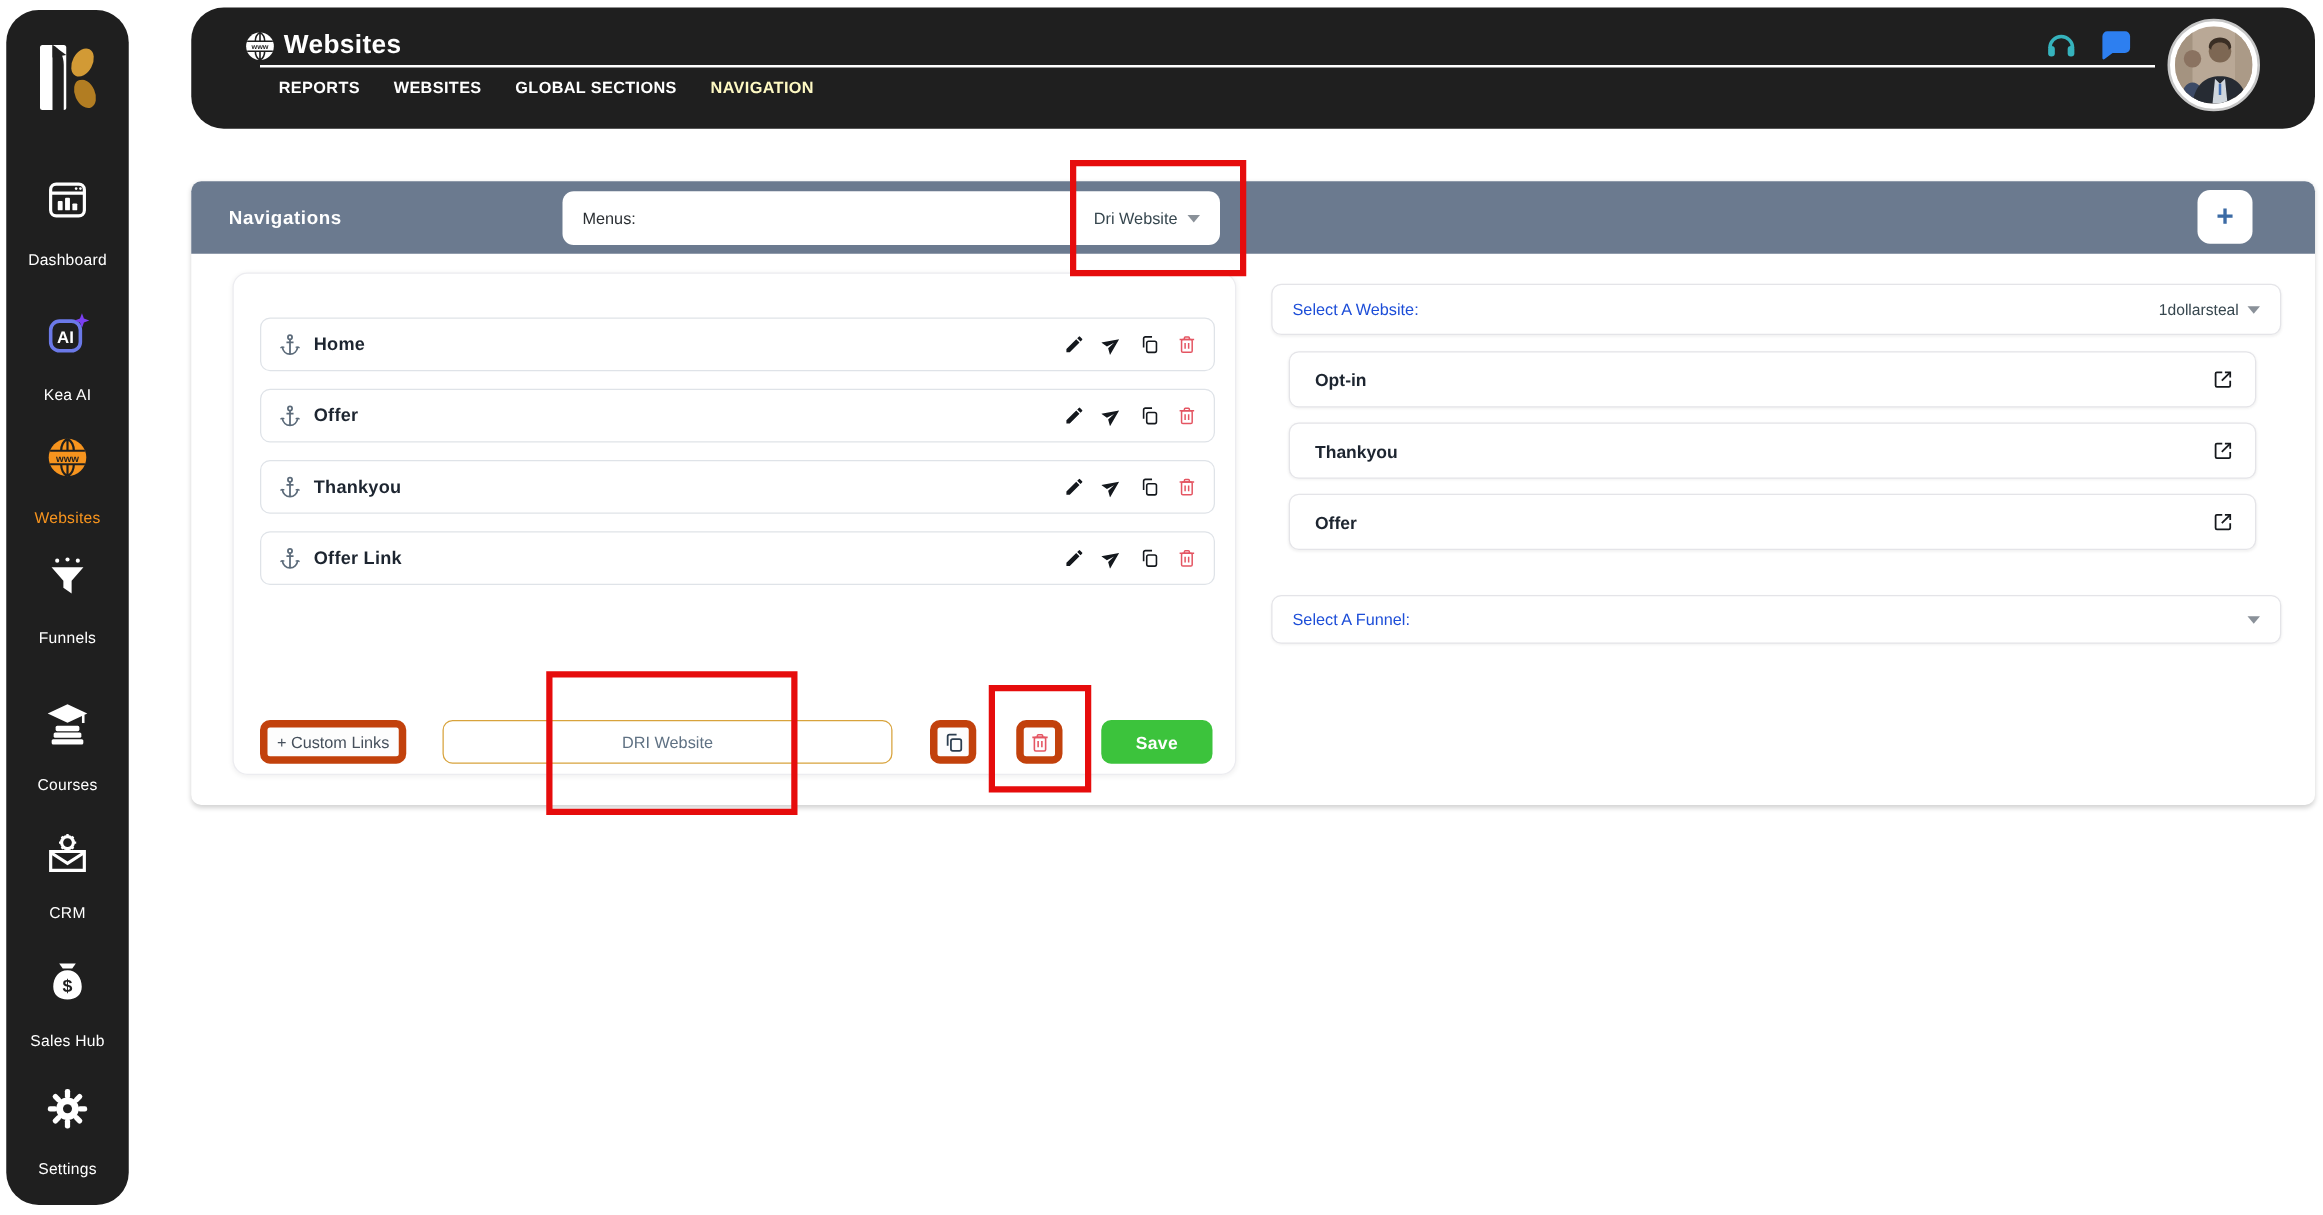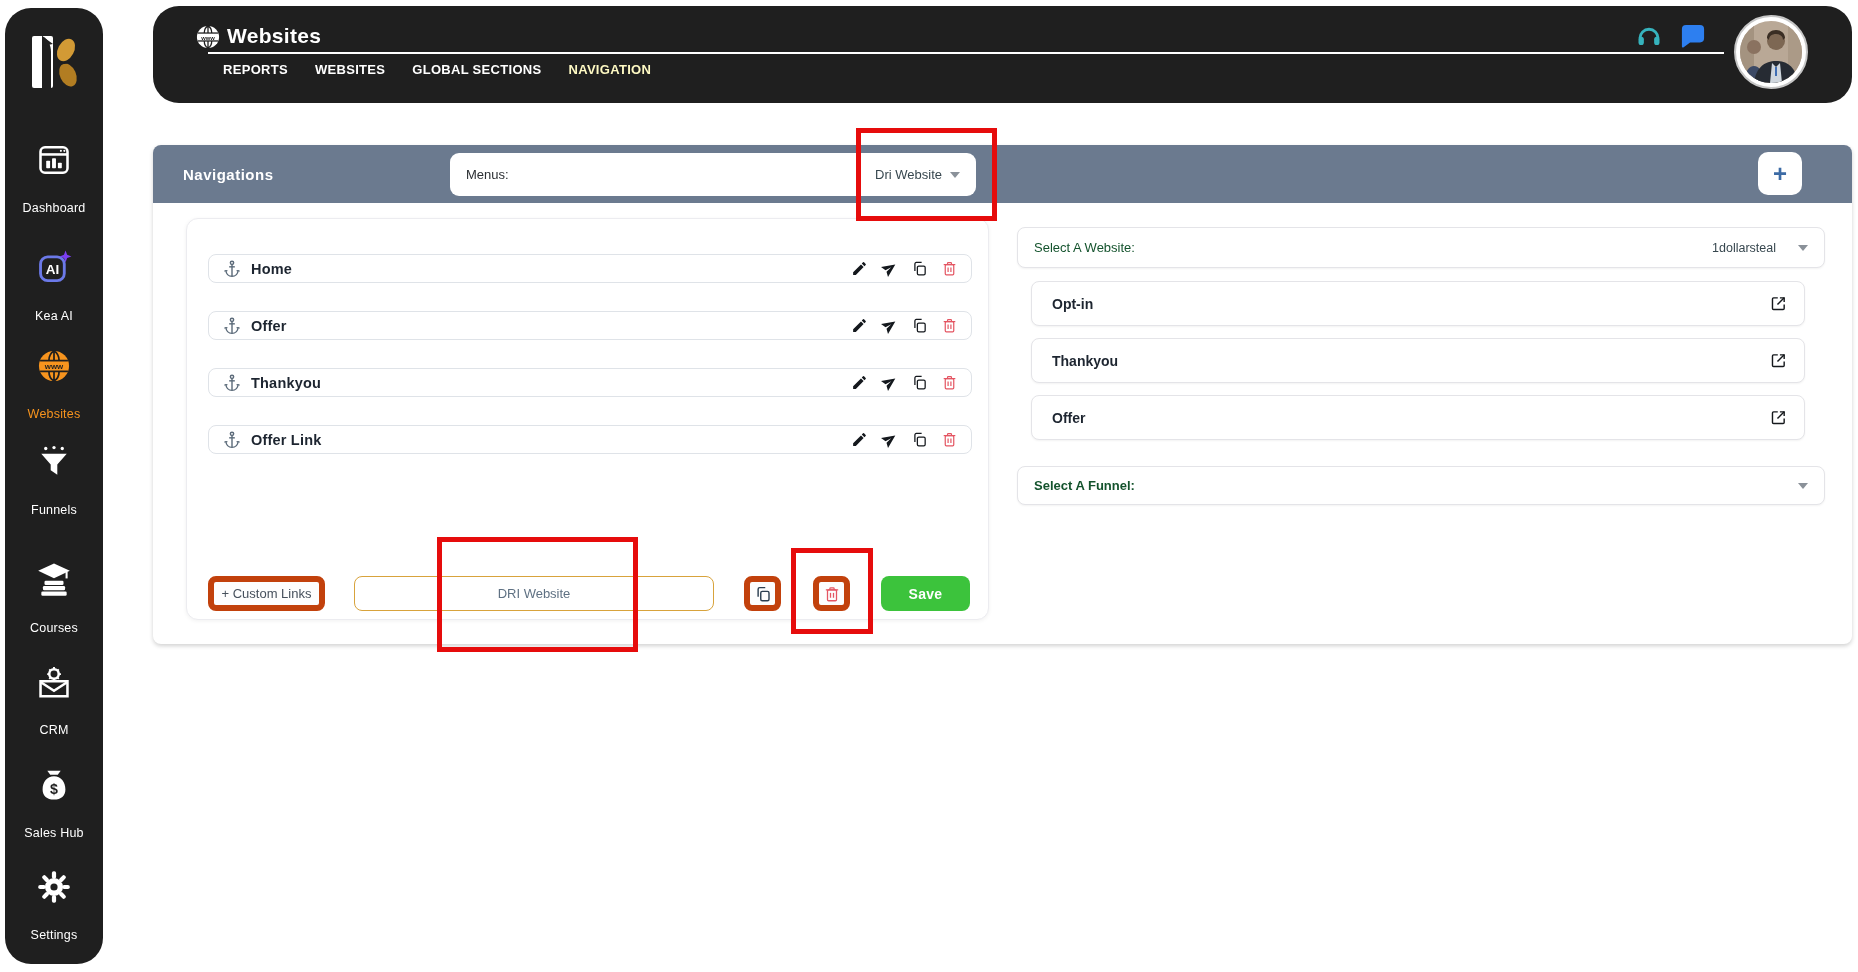--- a/index.html
+++ b/index.html
@@ -48,21 +48,21 @@
                  font-weight:500; color:#37474f; cursor:pointer; }
   .caret { width:0; height:0; border-left:5px solid transparent; border-right:5px solid transparent;
            border-top:6px solid #8a9199; }
   #add-menu-btn { position:absolute; left:1605px; top:7px; width:44px; height:43px; background:#ffffff;
                   border:none; border-radius:10px; color:#3c6ba5; font-size:24px; font-weight:bold;
                   cursor:pointer; line-height:40px; }
 
   
   #menu-card { position:absolute; left:33px; top:73px; width:803px; height:402px; background:#ffffff;
                border:1px solid #ececf0; border-radius:12px; box-shadow:0 1px 4px rgba(0,0,0,.06); }
-  .menu-row { position:absolute; left:21px; width:764px; height:29px; background:#ffffff;
+  .menu-row { position:absolute; left:21px; width:764px; height:43px; background:#ffffff;
               border:1px solid #dfe3e8; border-radius:8px; display:flex; align-items:center;
               padding:0 13px; }
   .menu-row .anchor { width:20px; height:20px; color:#5c6b7a; margin-right:9px; }
   .menu-row .mlabel { font-size:14.5px; font-weight:600; color:#1d2530; letter-spacing:.2px; }
   .row-actions { margin-left:auto; display:flex; align-items:center; gap:13px; }
   .ricon { width:17px; height:17px; cursor:pointer; color:#14181d; }
   .ricon.danger { color:#e45562; }
 
   
   .foot-btn { position:absolute; top:357px; height:35px; border-radius:8px; cursor:pointer;
@@ -75,23 +75,23 @@
   #copy-menu-btn { left:557px; width:37px; color:#2c3e50; }
   #delete-menu-btn { left:626px; width:37px; color:#e45562; }
   #save-btn { left:694px; width:89px; background:#3cc33c; border:none; color:#ffffff;
               font-size:14px; font-weight:bold; letter-spacing:.3px; }
 
   
   .select-box { position:absolute; left:864px; width:808px; background:#ffffff; border:1px solid #e4e4e8;
                 border-radius:8px; box-shadow:0 1px 2px rgba(0,0,0,.05); display:flex; align-items:center;
                 padding:0 16px; cursor:pointer; }
   #select-website-box { top:82px; height:41px; }
-  #select-funnel-box { top:321px; height:39px;font-weight:bold; }
-  .select-label { font-size:13px; color:#14532d; }
-  .select-value { margin-left:auto; display:flex; align-items:center; gap:22px; font-size:12.5px;
+  #select-funnel-box { top:331px; height:39px; }
+  .select-label { font-size:13px; color:#1d4ed8; }
+  .select-value { margin-left:auto; display:flex; align-items:center; gap:7px; font-size:12.5px;
                   font-weight:500; color:#37474f;text-align:right; }
   .page-row { position:absolute; left:878px; width:774px; height:45px; background:#ffffff;
               border:1px solid #e4e4e8; border-radius:8px; box-shadow:0 1px 2px rgba(0,0,0,.05);
               display:flex; align-items:center; padding:0 17px 0 20px; }
   .page-row .plabel { font-size:14px; font-weight:600; color:#1d2530; }
   .page-row .ext { margin-left:auto; width:17px; height:17px; color:#15181c; cursor:pointer; }
 
   
   .anno { position:absolute; border:5px solid #e60c0c; background:transparent; z-index:20;
           pointer-events:none; }

